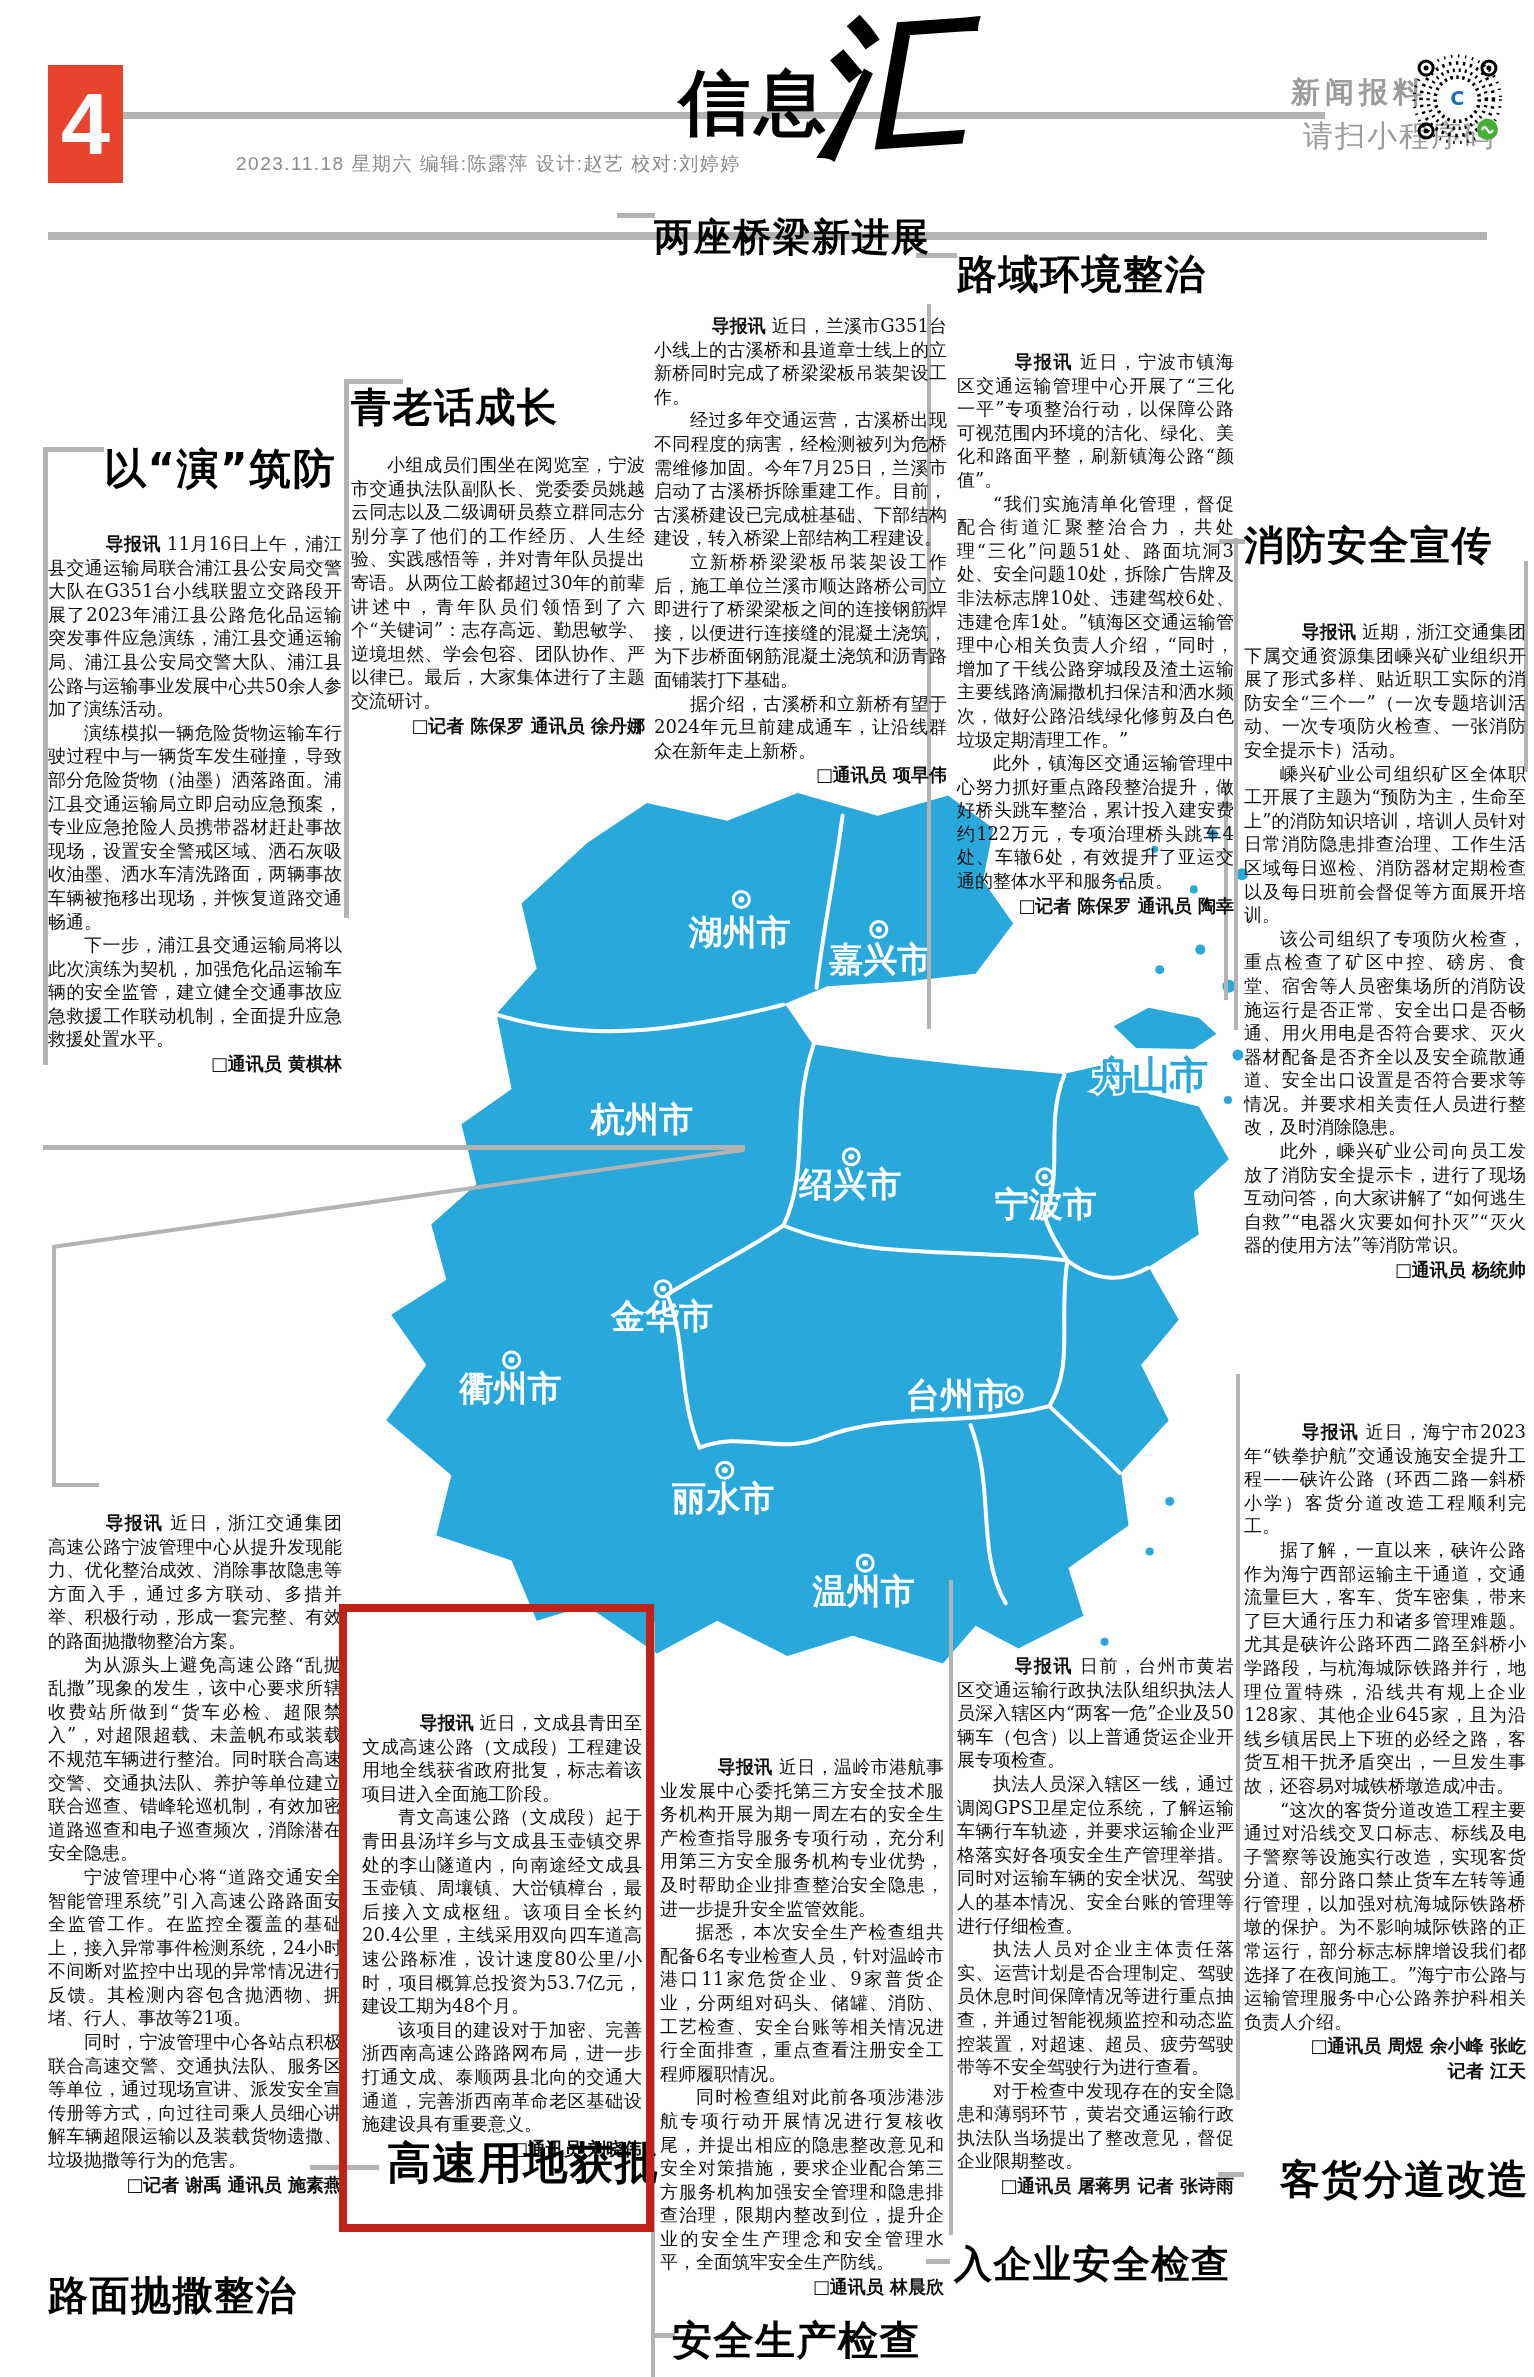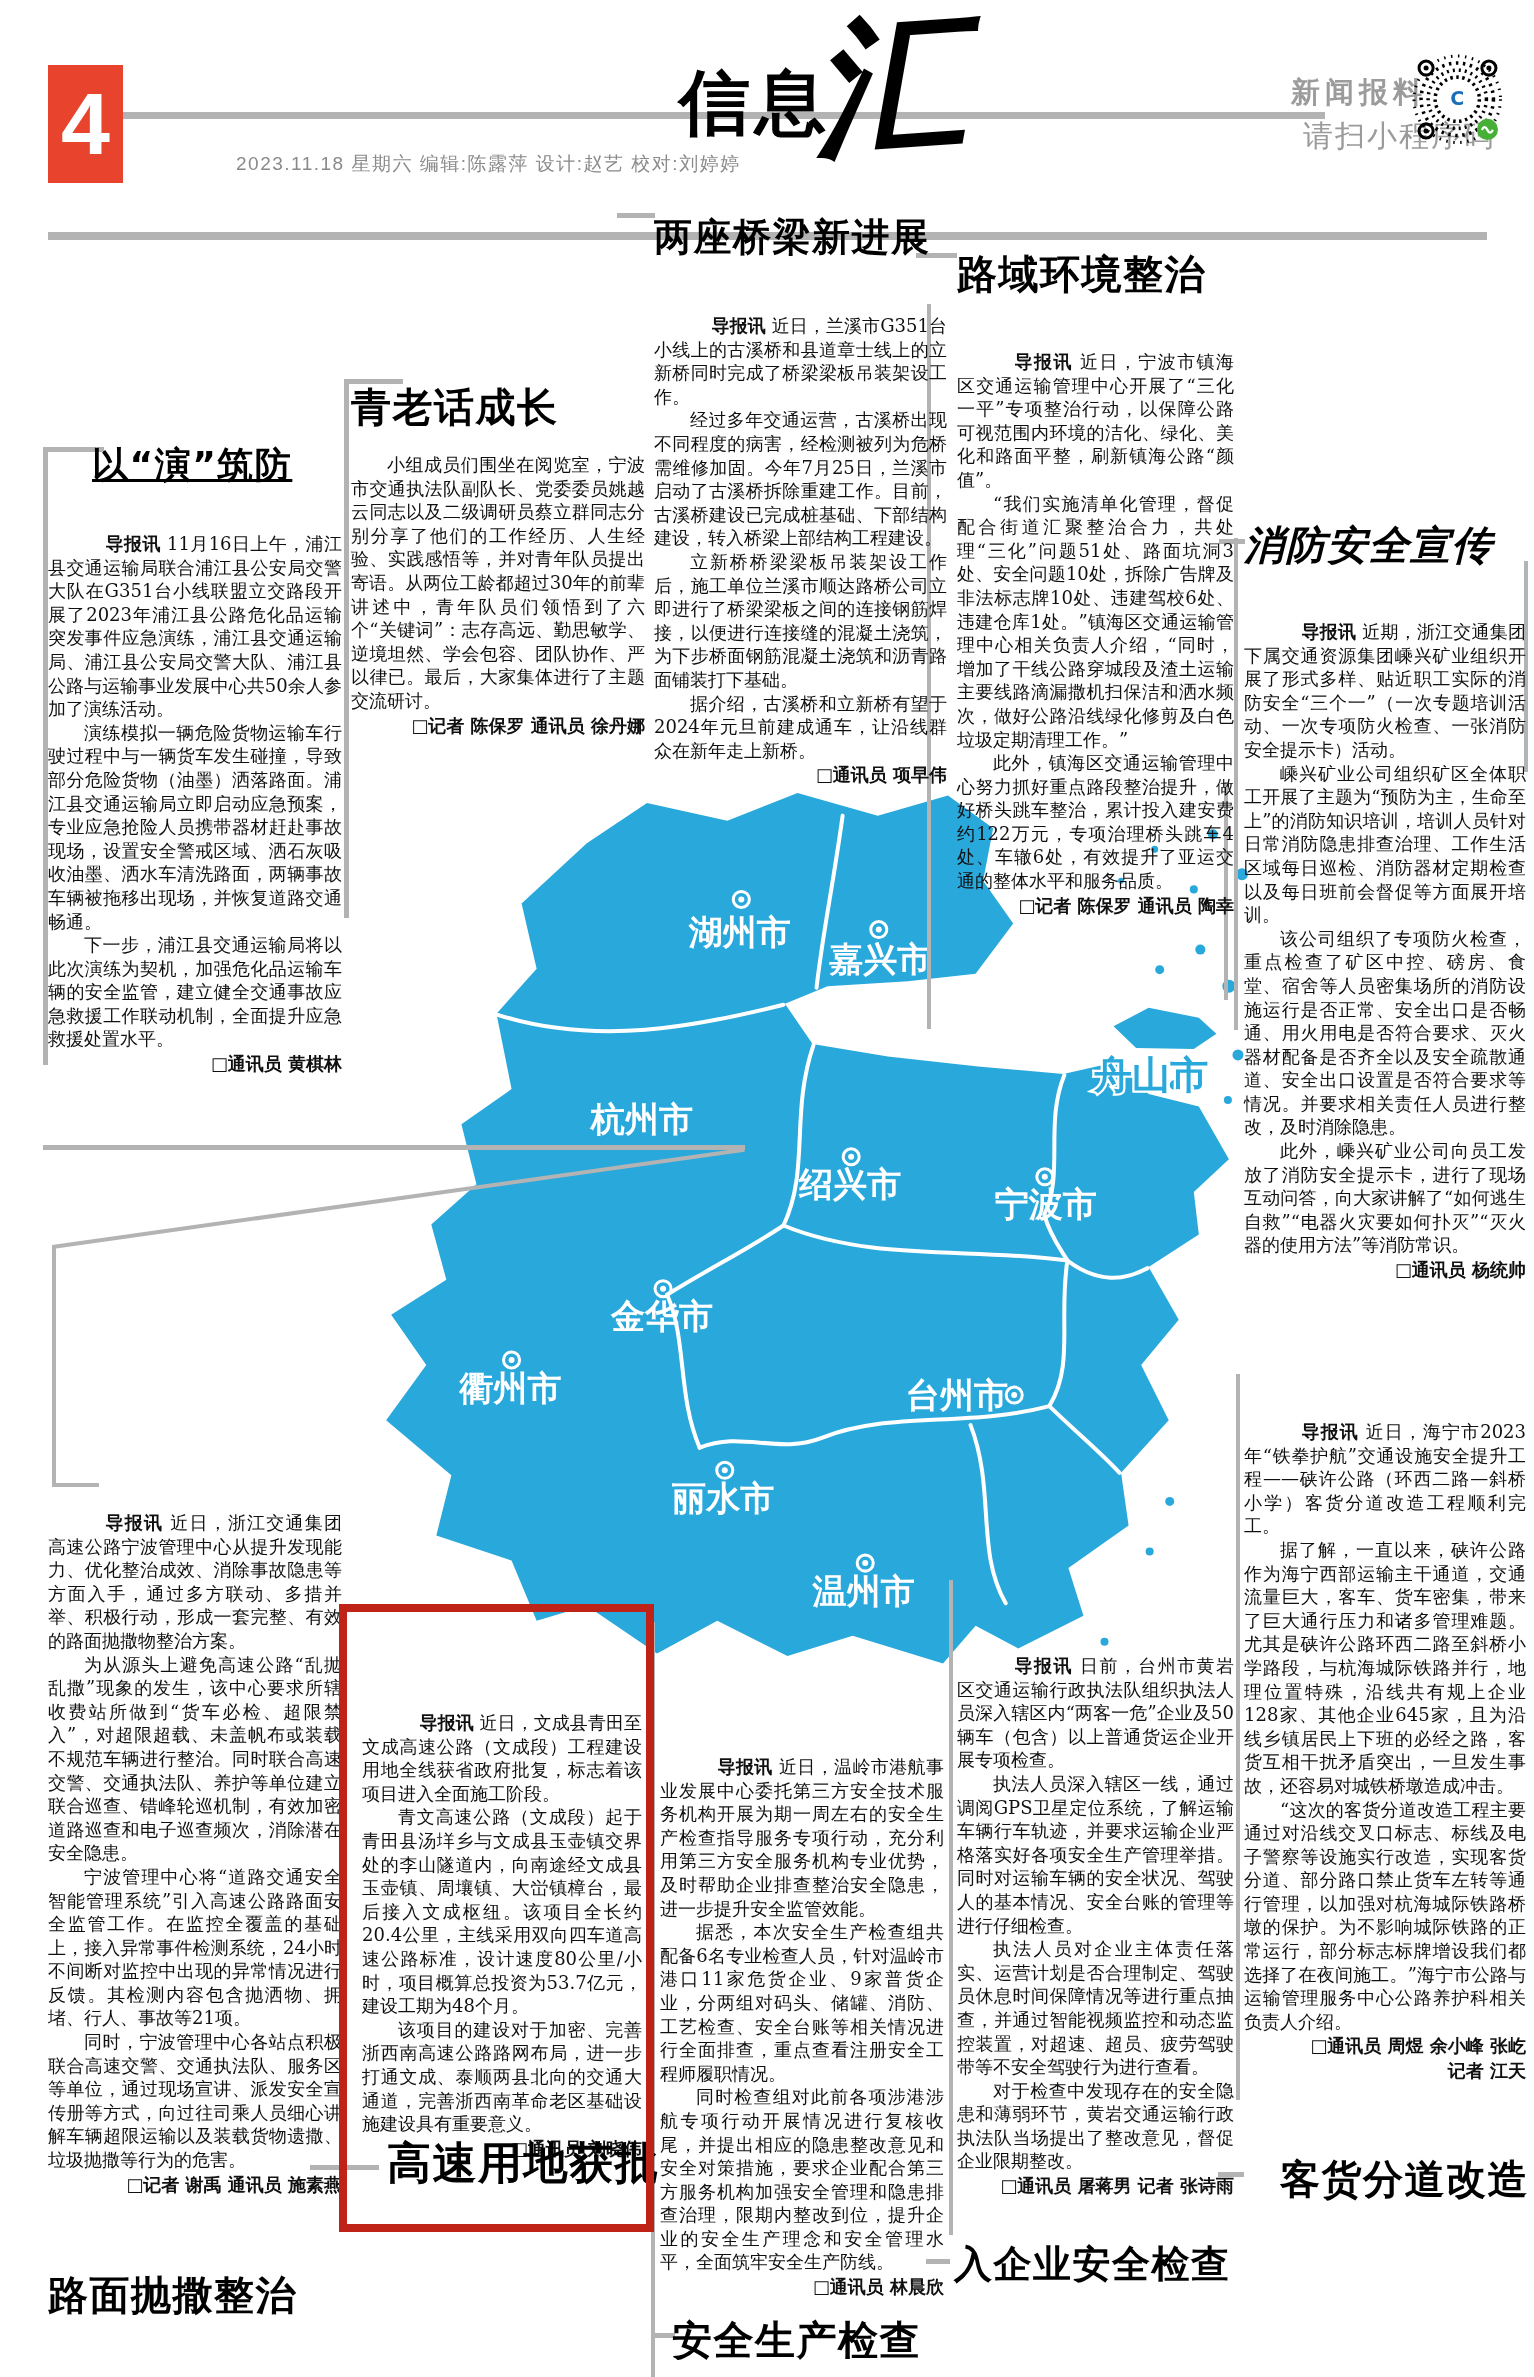--- a/index.html
+++ b/index.html
@@ -189,21 +189,21 @@
   <div class="rule" style="left:1224px;top:782px;width:4px;height:218px;"></div>
   <div class="rule" style="left:651px;top:1622px;width:4px;height:833px;"></div>
   <div class="rule" style="left:949px;top:1580px;width:4px;height:655px;"></div>
   <div class="rule" style="left:1236px;top:1374px;width:4px;height:726px;"></div>
   <div class="rule" style="left:1218px;top:2172px;width:26px;height:5px;"></div>
   <div class="rule" style="left:310px;top:2165px;width:69px;height:5px;"></div>
   <div class="rule" style="left:1524px;top:561px;width:4px;height:211px;"></div>
   <div class="rule" style="left:651px;top:2333px;width:24px;height:5px;"></div>
   <div class="rule" style="left:926px;top:2259px;width:24px;height:5px;"></div>
 
-  <h2 class="head" style="left:92px;top:441px;font-size:36px;text-decoration:underline;">以“演”筑防</h2>
+  <h2 class="head" style="left:104px;top:441px;font-size:42px;">以“演”筑防</h2>
   <div class="article" style="left:48px;top:503px;width:294px;">
       <p class="lead"><b>导报讯</b> 11月16日上午，浦江县交通运输局联合浦江县公安局交警大队在G351台小线联盟立交路段开展了2023年浦江县公路危化品运输突发事件应急演练，浦江县交通运输局、浦江县公安局交警大队、浦江县公路与运输事业发展中心共50余人参加了演练活动。</p>
       <p>演练模拟一辆危险货物运输车行驶过程中与一辆货车发生碰撞，导致部分危险货物（油墨）洒落路面。浦江县交通运输局立即启动应急预案，专业应急抢险人员携带器材赶赴事故现场，设置安全警戒区域、洒石灰吸收油墨、洒水车清洗路面，两辆事故车辆被拖移出现场，并恢复道路交通畅通。</p>
       <p>下一步，浦江县交通运输局将以此次演练为契机，加强危化品运输车辆的安全监管，建立健全交通事故应急救援工作联动机制，全面提升应急救援处置水平。</p>
       <div class="byline">□通讯员 黄棋林</div>
     </div>
 
   <div class="article" style="left:48px;top:1482px;width:294px;">
       <p class="lead"><b>导报讯</b> 近日，浙江交通集团高速公路宁波管理中心从提升发现能力、优化整治成效、消除事故隐患等方面入手，通过多方联动、多措并举、积极行动，形成一套完整、有效的路面抛撒物整治方案。</p>
       <p>为从源头上避免高速公路“乱抛乱撒”现象的发生，该中心要求所辖收费站所做到“货车必检、超限禁入”，对超限超载、未盖帆布或装载不规范车辆进行整治。同时联合高速交警、交通执法队、养护等单位建立联合巡查、错峰轮巡机制，有效加密道路巡查和电子巡查频次，消除潜在安全隐患。</p>
@@ -229,21 +229,21 @@
     </div>
 
   <h2 class="head" style="left:957px;top:247px;">路域环境整治</h2>
   <div class="article" style="left:957px;top:321px;width:277px;">
       <p class="lead"><b>导报讯</b> 近日，宁波市镇海区交通运输管理中心开展了“三化一平”专项整治行动，以保障公路可视范围内环境的洁化、绿化、美化和路面平整，刷新镇海公路“颜值”。</p>
       <p>“我们实施清单化管理，督促配合街道汇聚整治合力，共处理“三化”问题51处、路面坑洞3处、安全问题10处，拆除广告牌及非法标志牌10处、违建驾校6处、违建仓库1处。”镇海区交通运输管理中心相关负责人介绍，“同时，增加了干线公路穿城段及渣土运输主要线路滴漏撒机扫保洁和洒水频次，做好公路沿线绿化修剪及白色垃圾定期清理工作。”</p>
       <p>此外，镇海区交通运输管理中心努力抓好重点路段整治提升，做好桥头跳车整治，累计投入建安费约122万元，专项治理桥头跳车4处、车辙6处，有效提升了亚运交通的整体水平和服务品质。</p>
       <div class="byline">□记者 陈保罗 通讯员 陶幸</div>
     </div>
 
-  <h2 class="head" style="left:1244px;top:518px;font-style:italic;">消防安全宣传</h2>
+  <h2 class="head" style="left:1244px;top:518px;">消防安全宣传</h2>
   <div class="article" style="left:1244px;top:591px;width:282px;">
       <p class="lead"><b>导报讯</b> 近期，浙江交通集团下属交通资源集团嵊兴矿业组织开展了形式多样、贴近职工实际的消防安全“三个一”（一次专题培训活动、一次专项防火检查、一张消防安全提示卡）活动。</p>
       <p>嵊兴矿业公司组织矿区全体职工开展了主题为“预防为主，生命至上”的消防知识培训，培训人员针对日常消防隐患排查治理、工作生活区域每日巡检、消防器材定期检查以及每日班前会督促等方面展开培训。</p>
       <p>该公司组织了专项防火检查，重点检查了矿区中控、磅房、食堂、宿舍等人员密集场所的消防设施运行是否正常、安全出口是否畅通、用火用电是否符合要求、灭火器材配备是否齐全以及安全疏散通道、安全出口设置是否符合要求等情况。并要求相关责任人员进行整改，及时消除隐患。</p>
       <p>此外，嵊兴矿业公司向员工发放了消防安全提示卡，进行了现场互动问答，向大家讲解了“如何逃生自救”“电器火灾要如何扑灭”“灭火器的使用方法”等消防常识。</p>
       <div class="byline">□通讯员 杨统帅</div>
     </div>
 
   <div class="article" style="left:362px;top:1682px;width:280px;">
       <p class="lead"><b>导报讯</b> 近日，文成县青田至文成高速公路（文成段）工程建设用地全线获省政府批复，标志着该项目进入全面施工阶段。</p>

